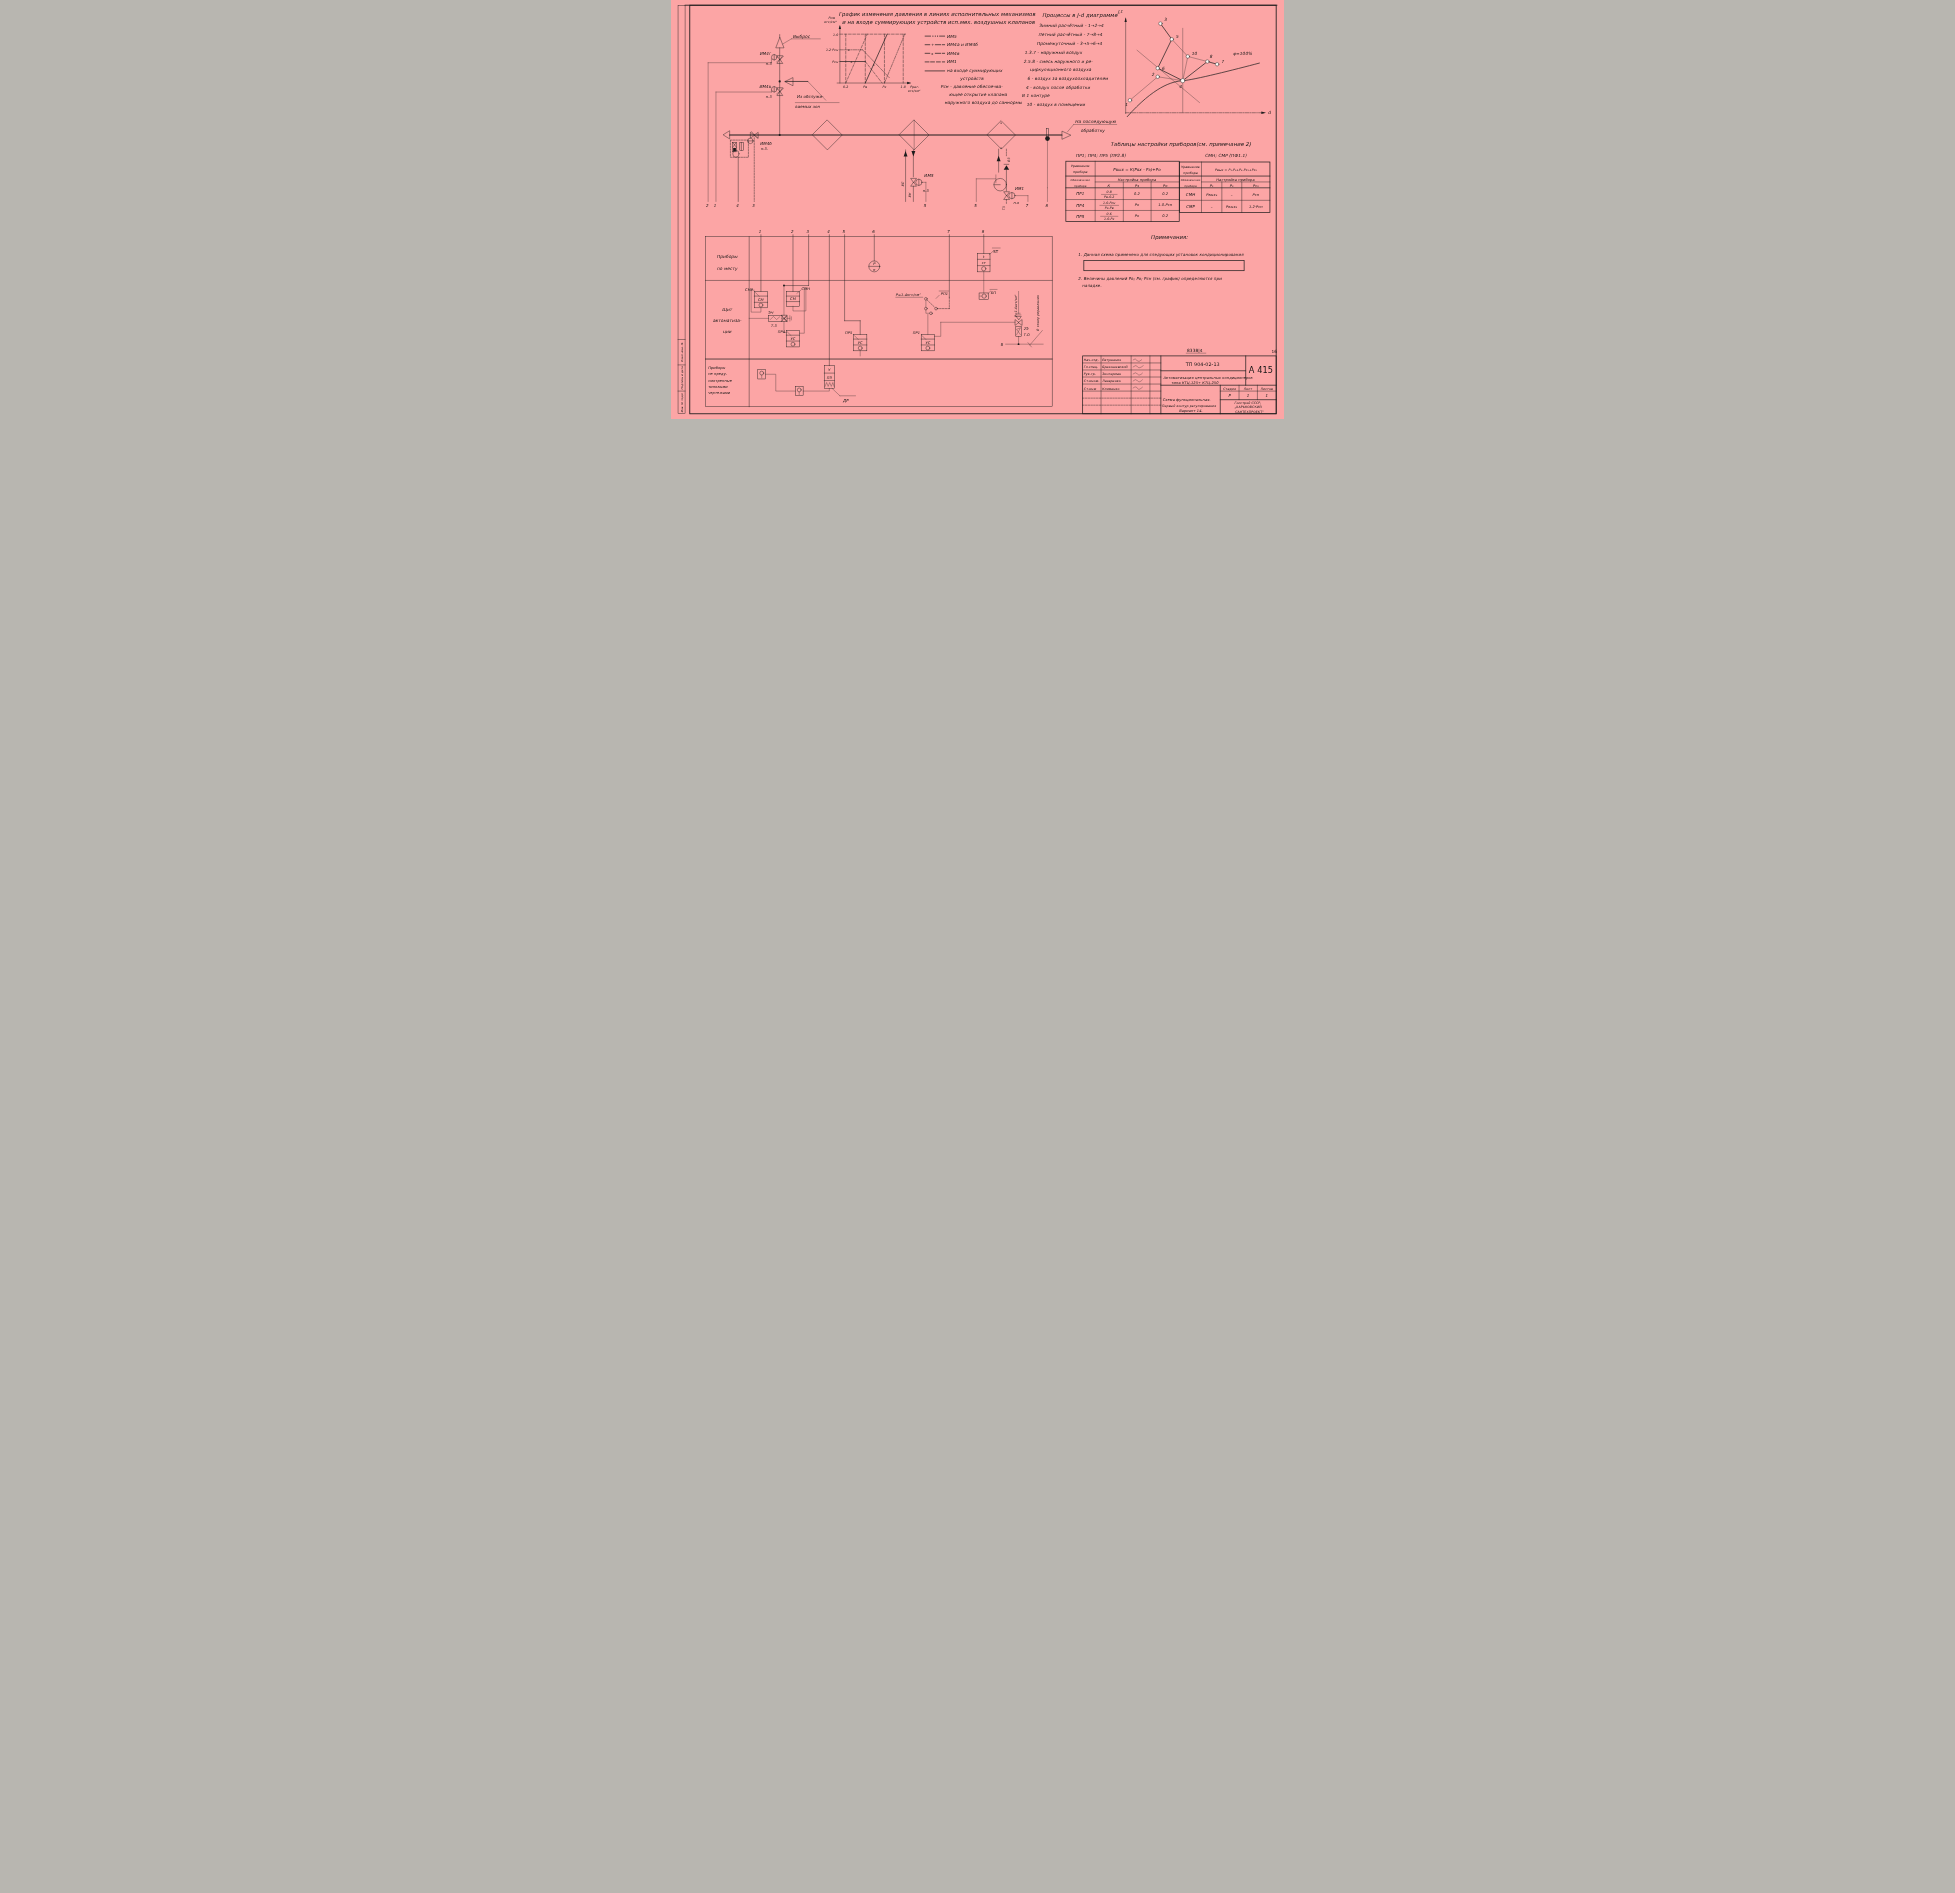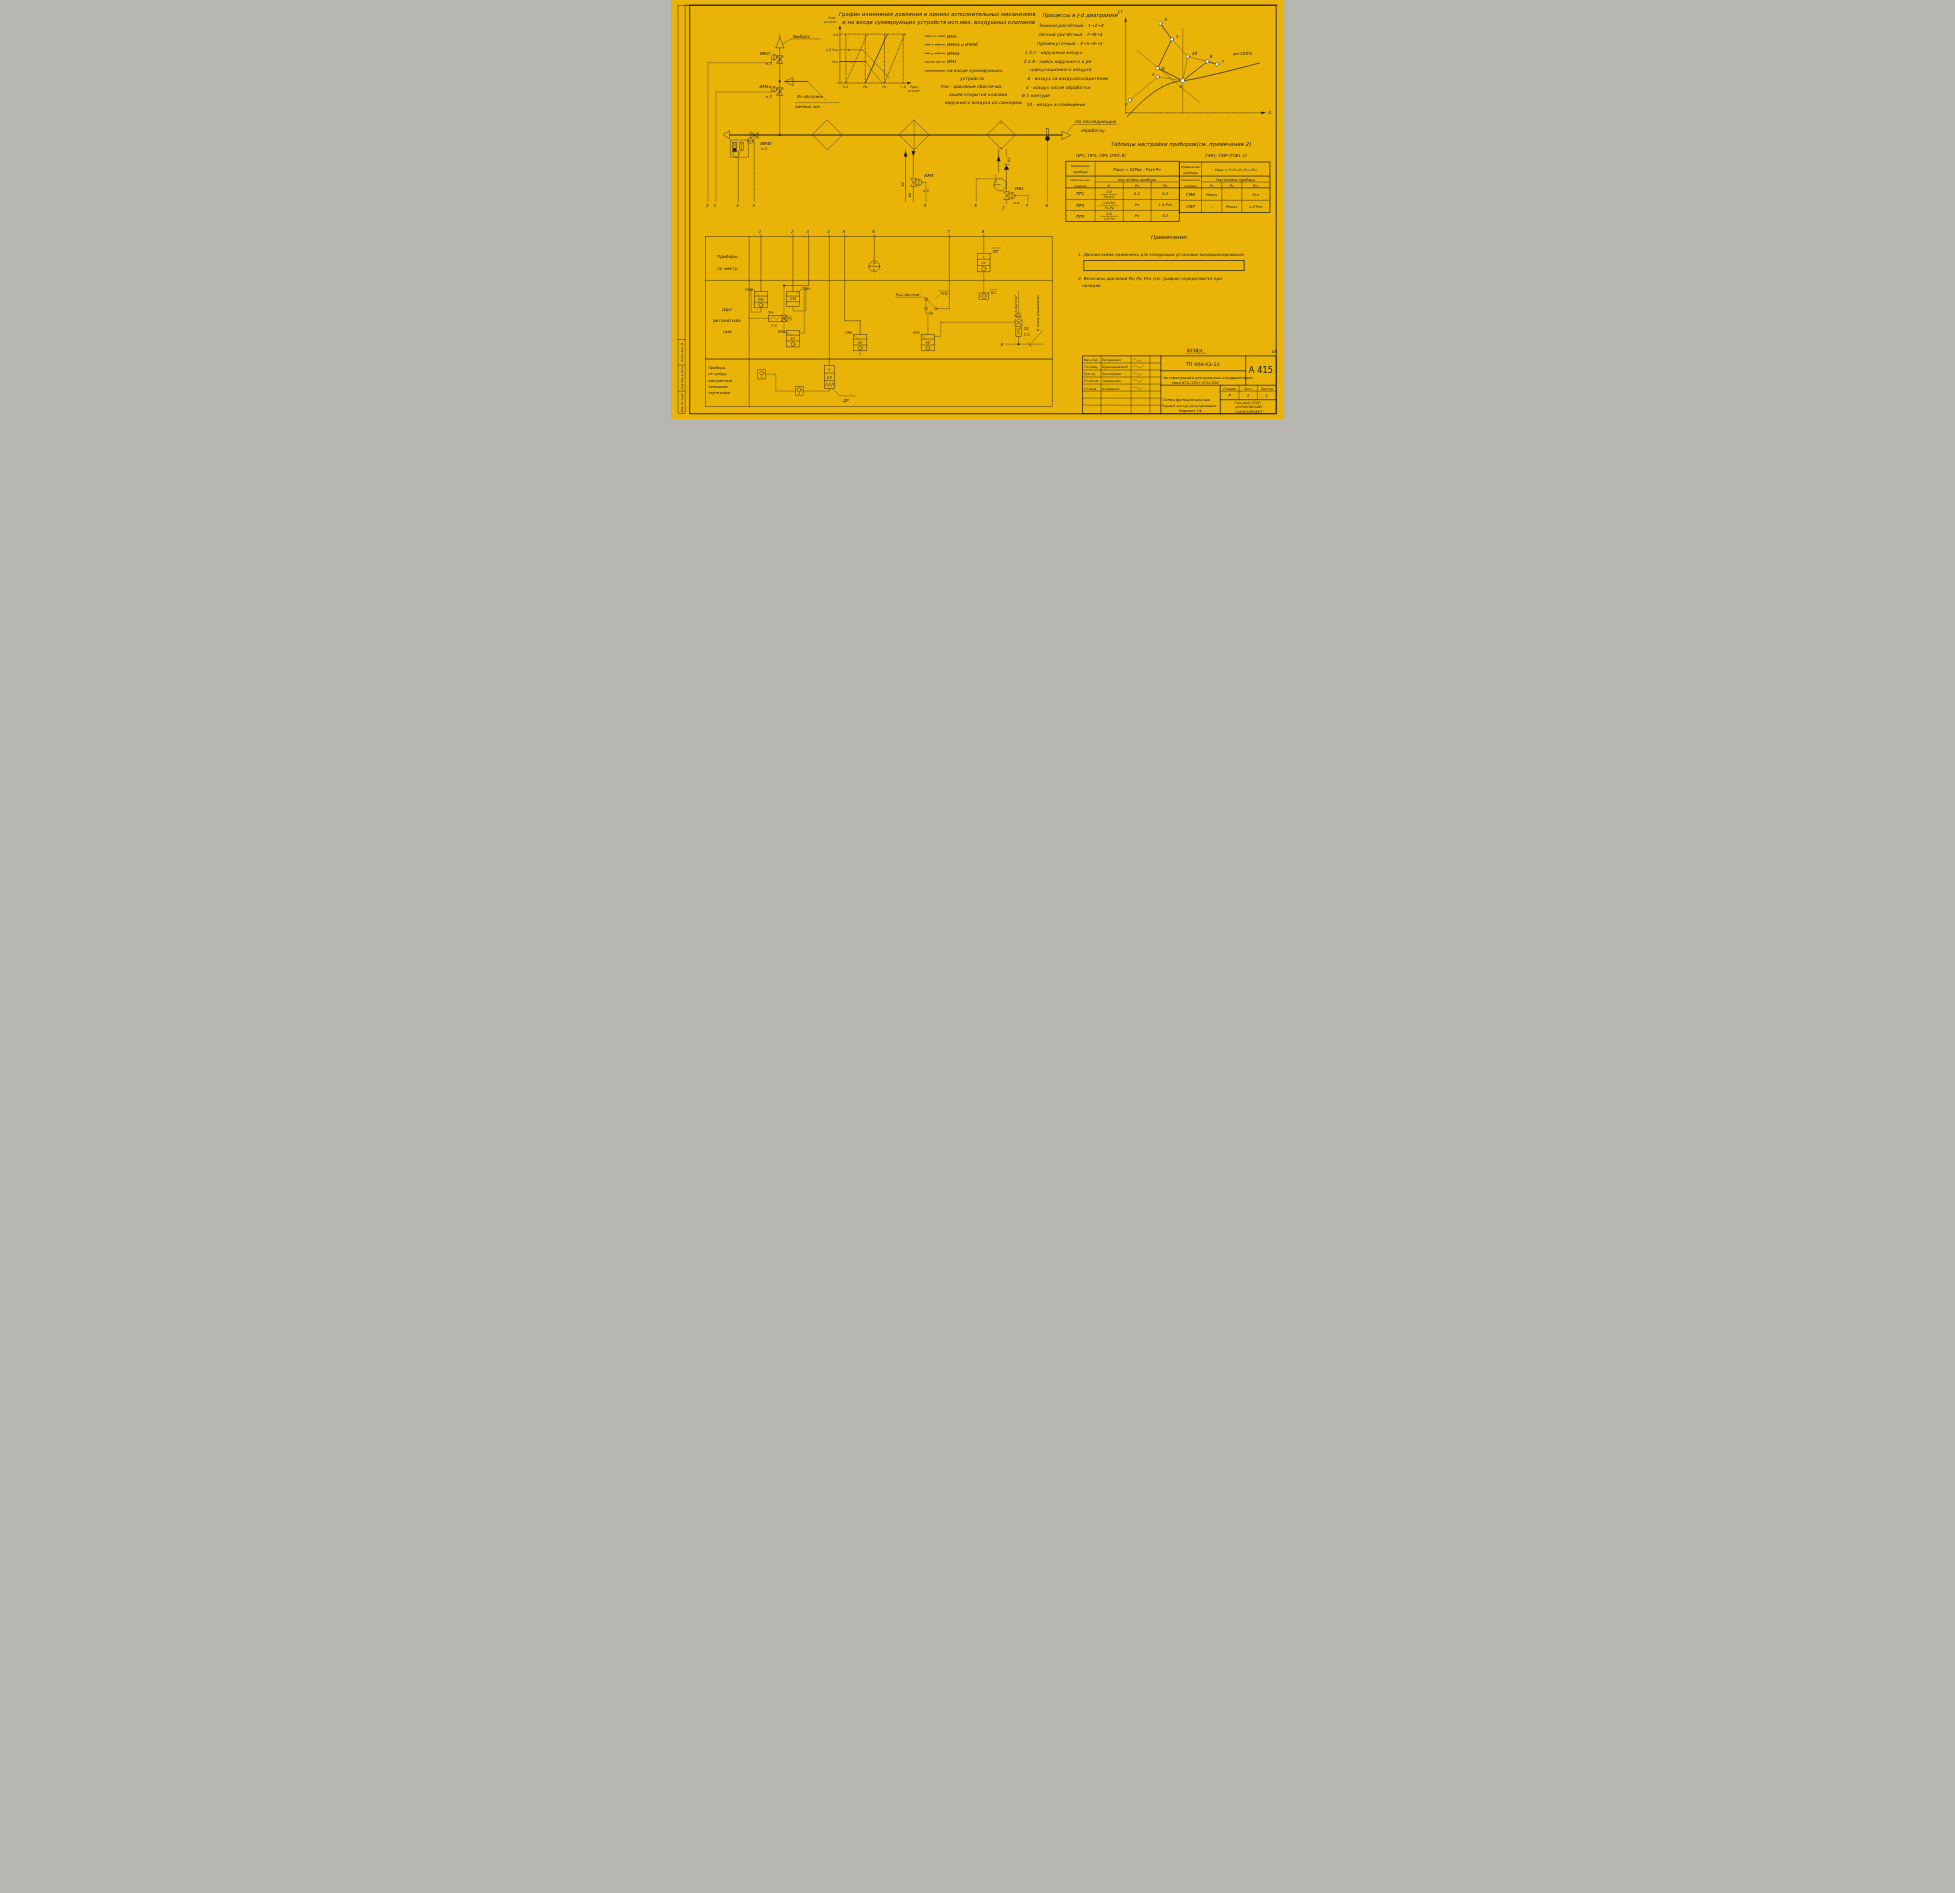--- a/index.html
+++ b/index.html
@@ -1,16 +1,16 @@
 <!DOCTYPE html>
 <html style="font-size:6.3px"><head>
 <meta charset="utf-8">
 <style>
   html,body{margin:0;padding:0;background:#b8b6b0;}
-  .page{width:613px;height:419px;background:#eab308;margin:0 auto;position:relative;
+  .page{width:613px;height:419px;background:#fca5a5;margin:0 auto;position:relative;
         font-family:"DejaVu Sans",sans-serif;}
   svg{display:block}
   line,path,rect,circle,polygon,polyline,ellipse{stroke:#1c1c1c;fill:none;stroke-width:1.1;stroke-linecap:round}
   .thk{stroke-width:2.6}
   .med{stroke-width:1.8}
   .thin{stroke-width:.8}
   .fr{stroke-width:2.2}
   .dash{stroke-dasharray:7 4}
   .dsh2{stroke-dasharray:4 3}
   .dd{stroke-dasharray:9 3 2 3}

